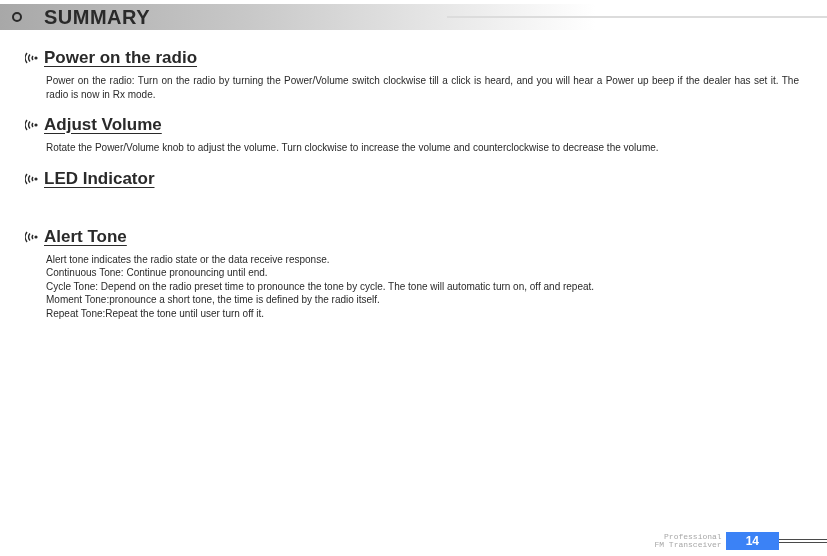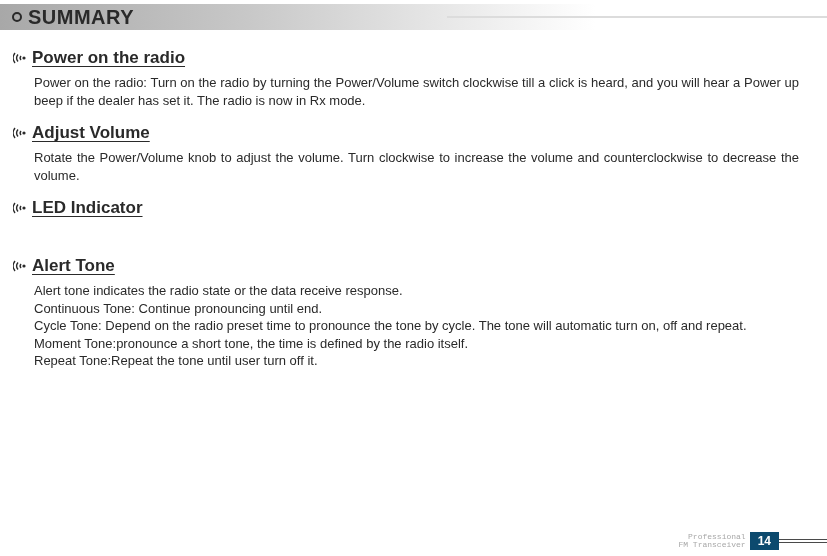--- a/index.html
+++ b/index.html
@@ -10,20 +10,21 @@
     font-family: Arial, Helvetica, sans-serif;
     position: relative;
     color: #2a2a2a;
   }
   .header-bar {
     position: relative;
     height: 26px;
     display: flex;
     align-items: center;
     margin-top: 4px;
+    gap: 16px;
   }
   .header-bullet {
     width: 10px; height: 10px;
     border: 2px solid #2a2a2a;
     border-radius: 50%;
     margin-left: 12px;
     margin-right: 6px;
   }
   .header-title {
     font-size: 20px;
@@ -40,21 +41,21 @@
   .header-tail {
     position: absolute;
     right: 0;
     top: 50%;
     width: 46%;
     height: 2px;
     background: #dcdcdc;
     transform: translateY(-50%);
   }
   .content {
-    padding: 18px 28px 0 32px;
+    padding: 18px 28px 0 44px;
   }
   .section {
     margin-bottom: 14px;
   }
   .section-head {
     display: flex;
     align-items: center;
     margin-bottom: 6px;
   }
   .wave-icon {
@@ -67,21 +68,21 @@
     justify-content: center;
   }
   .wave-icon svg { display: block; }
   .section-title {
     font-size: 17px;
     font-weight: bold;
     text-decoration: underline;
     text-underline-offset: 3px;
   }
   .section-body {
-    font-size: 13px;
+    font-size: 10px;
     line-height: 1.35;
     text-align: justify;
     padding-left: 2px;
   }
   .section-body p { margin: 0; }
   .alert-section { margin-top: 38px; }
   .footer {
     position: absolute;
     bottom: 6px;
     right: 0;
@@ -90,25 +91,25 @@
   }
   .footer-text {
     font-size: 8px;
     line-height: 1.05;
     font-family: "Courier New", monospace;
     color: #a8a8a8;
     text-align: right;
     margin-right: 4px;
   }
   .page-box {
-    background: #0c4a6e;
+    background: #3b82f6;
     color: #fff;
     font-size: 12px;
     font-weight: bold;
-    padding: 2px 8px;
+    padding: 2px 20px;
     min-width: 20px;
     text-align: center;
   }
   .footer-line {
     height: 4px;
     width: 48px;
     border-top: 1.5px solid #4a4a4a;
     border-bottom: 1.5px solid #4a4a4a;
     margin-left: 0;
   }

